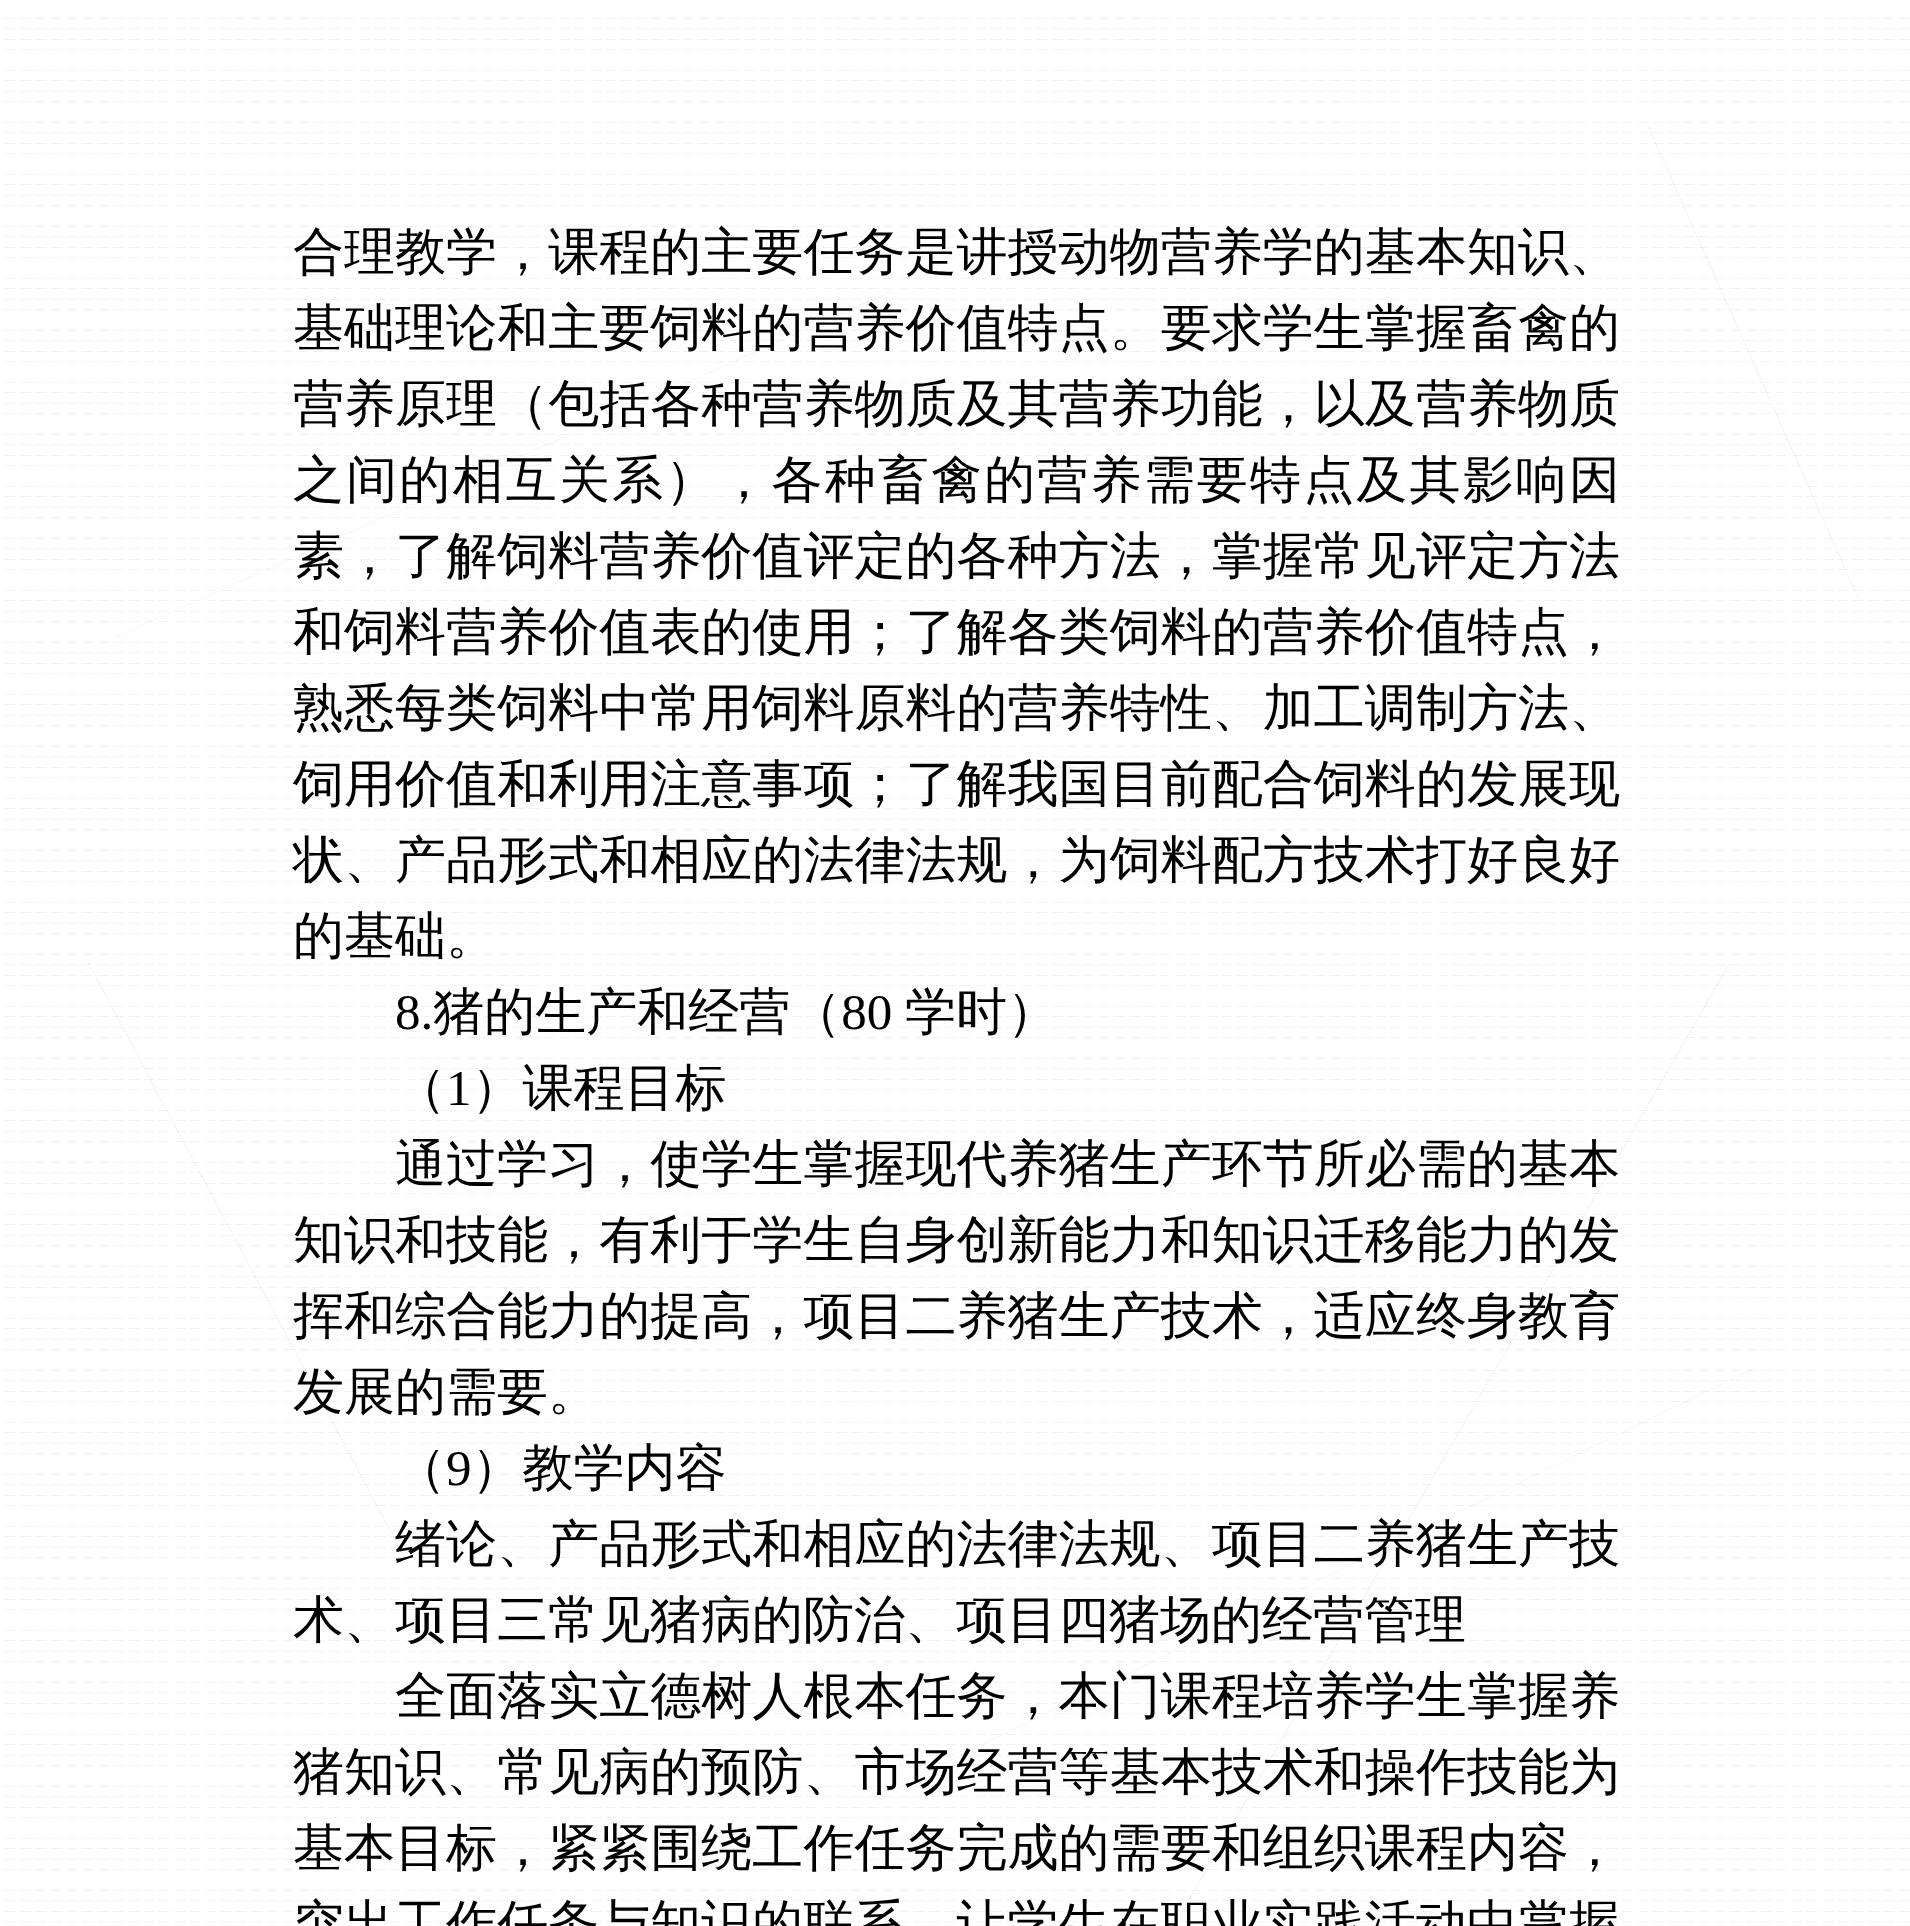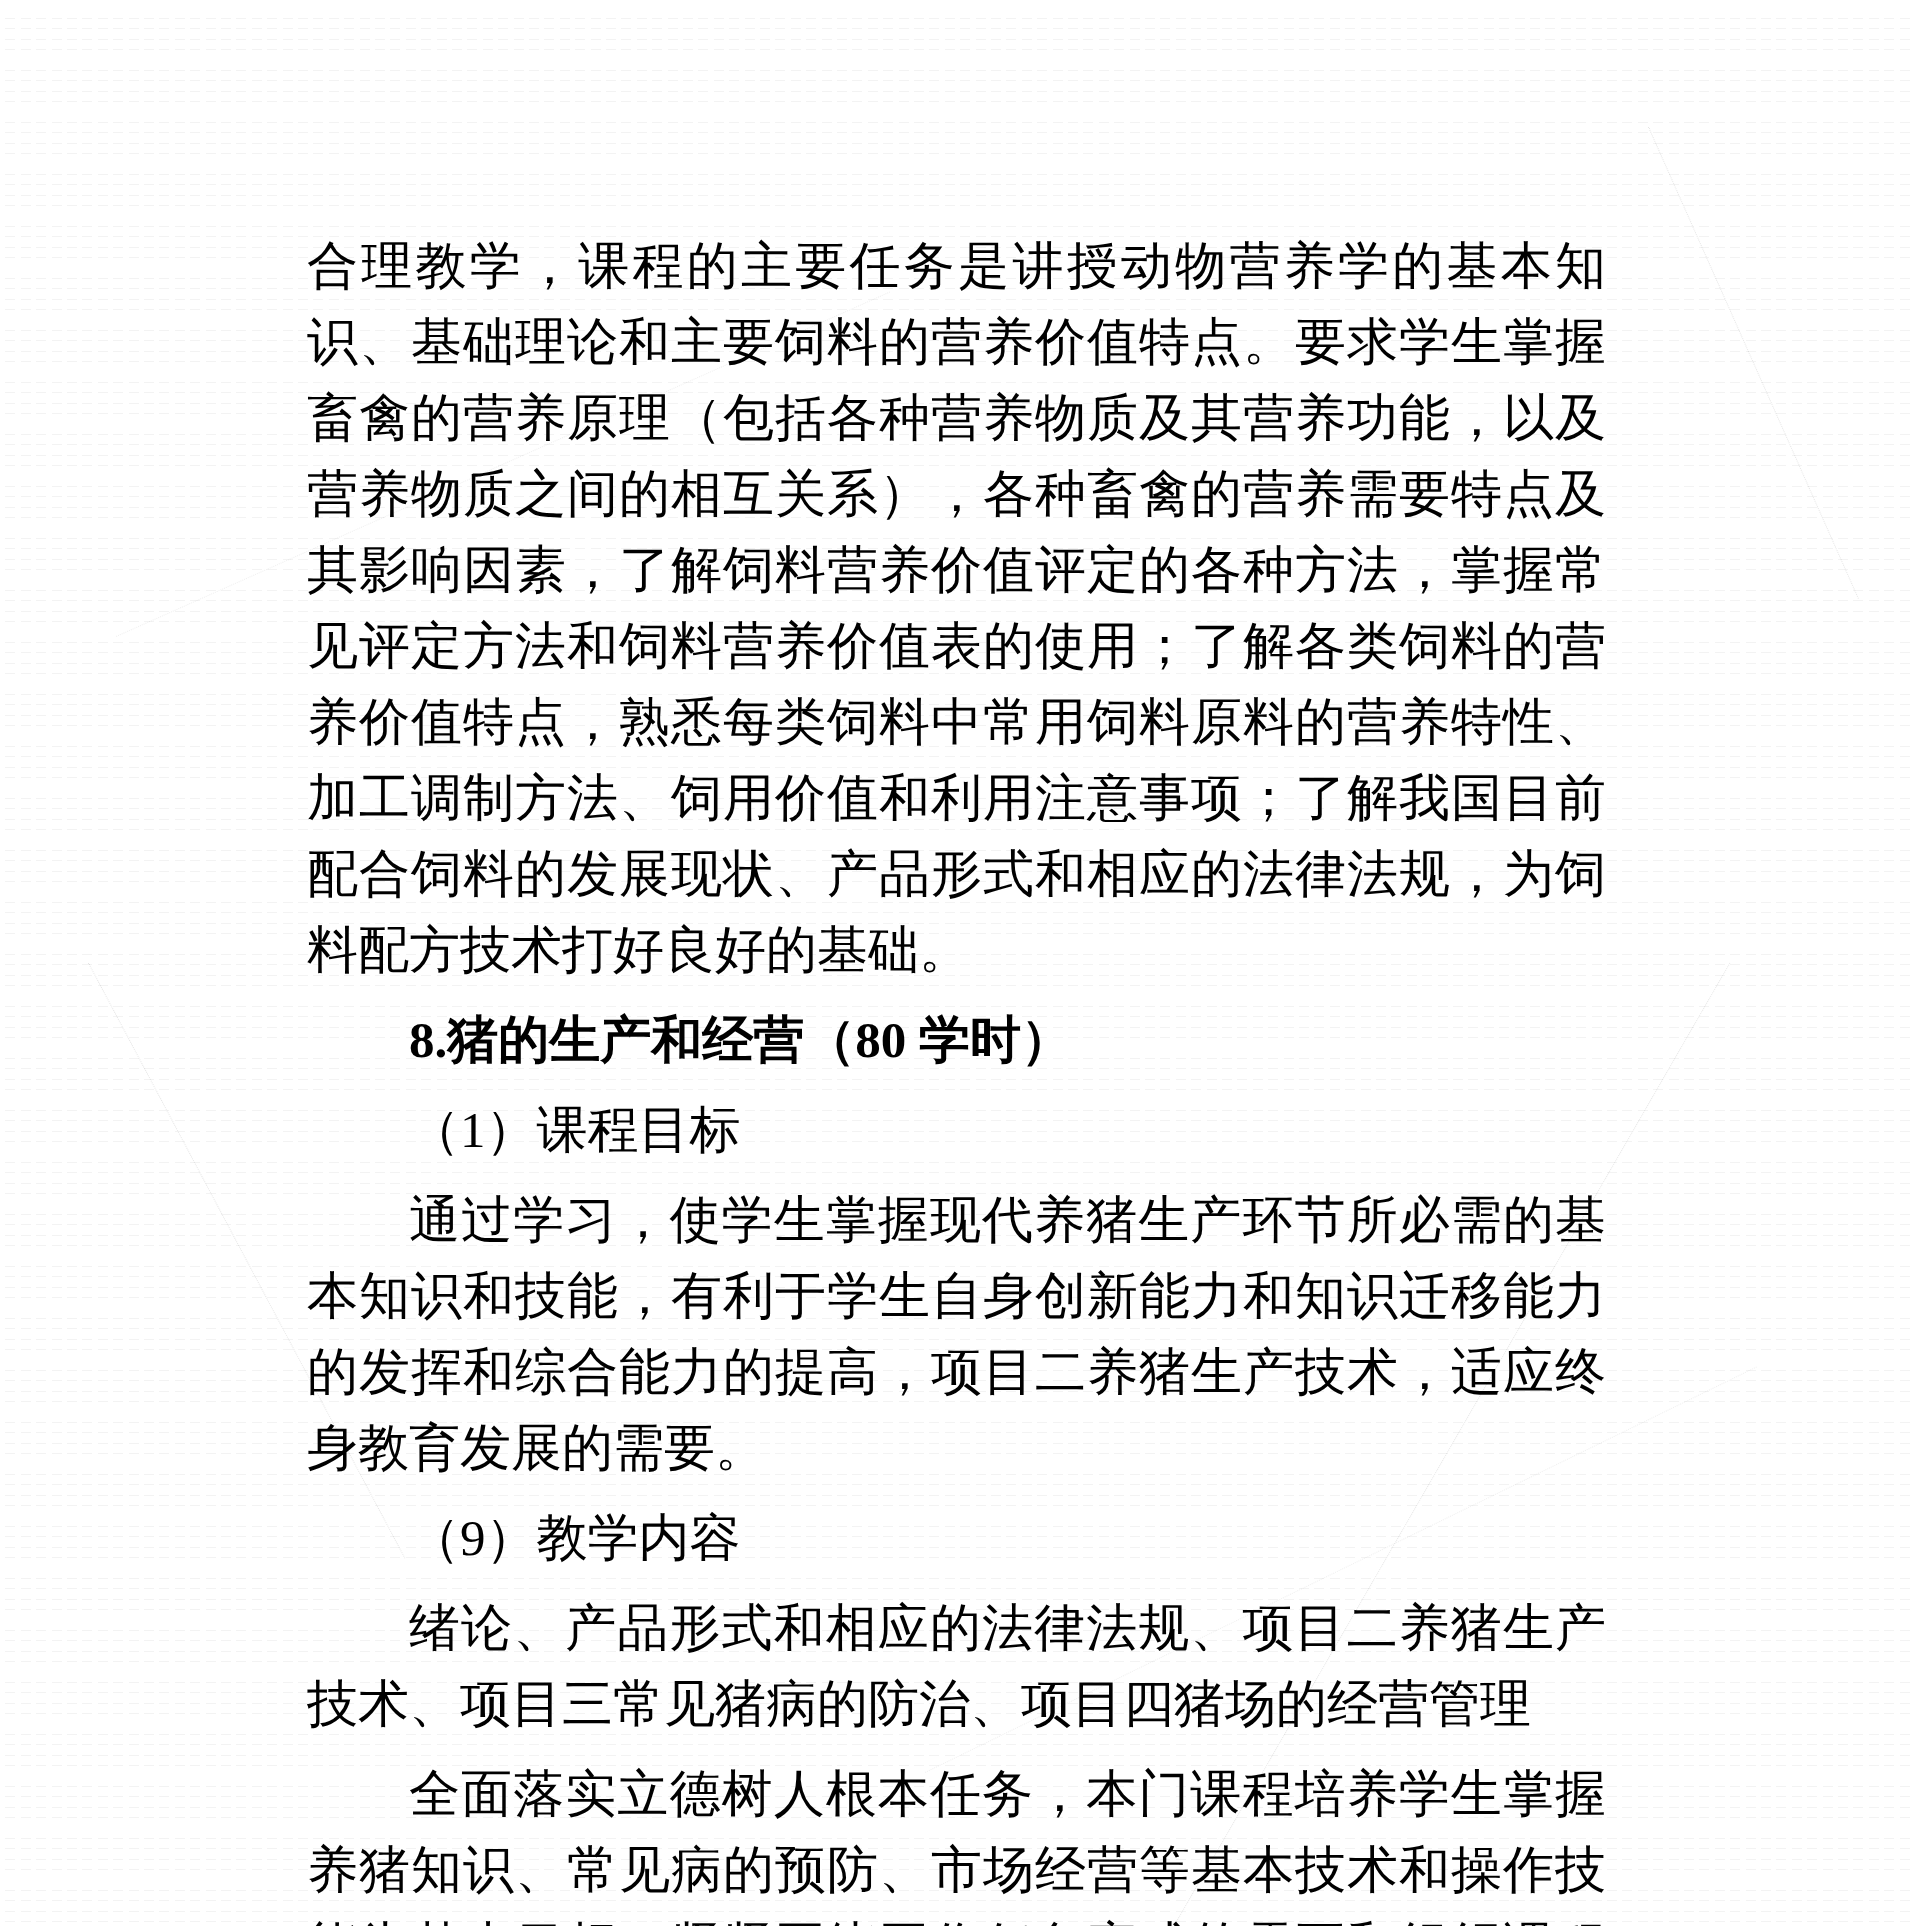--- a/index.html
+++ b/index.html
@@ -42,26 +42,26 @@
     left: 293px;
     top: 214px;
     width: 1327px;
     color: #000000;
     font-size: 51px;
     line-height: 76px;
     text-align: justify;
     word-break: break-all;
   }
   .content p {
-    margin: 14px;
+    margin: 0;
     padding: 0;
   }
   .indent { text-indent: 2em; }
   .noindent { text-indent: 0; }
-  .heading { font-weight: bold; }
+  .heading { font-weight: normal; }
 </style>
 </head>
 <body>
 
 <div class="page">
   <div class="texture"></div>
   <div class="streak s1"></div>
 
   <div class="streak s3"></div>
   <div class="streak s4"></div>

